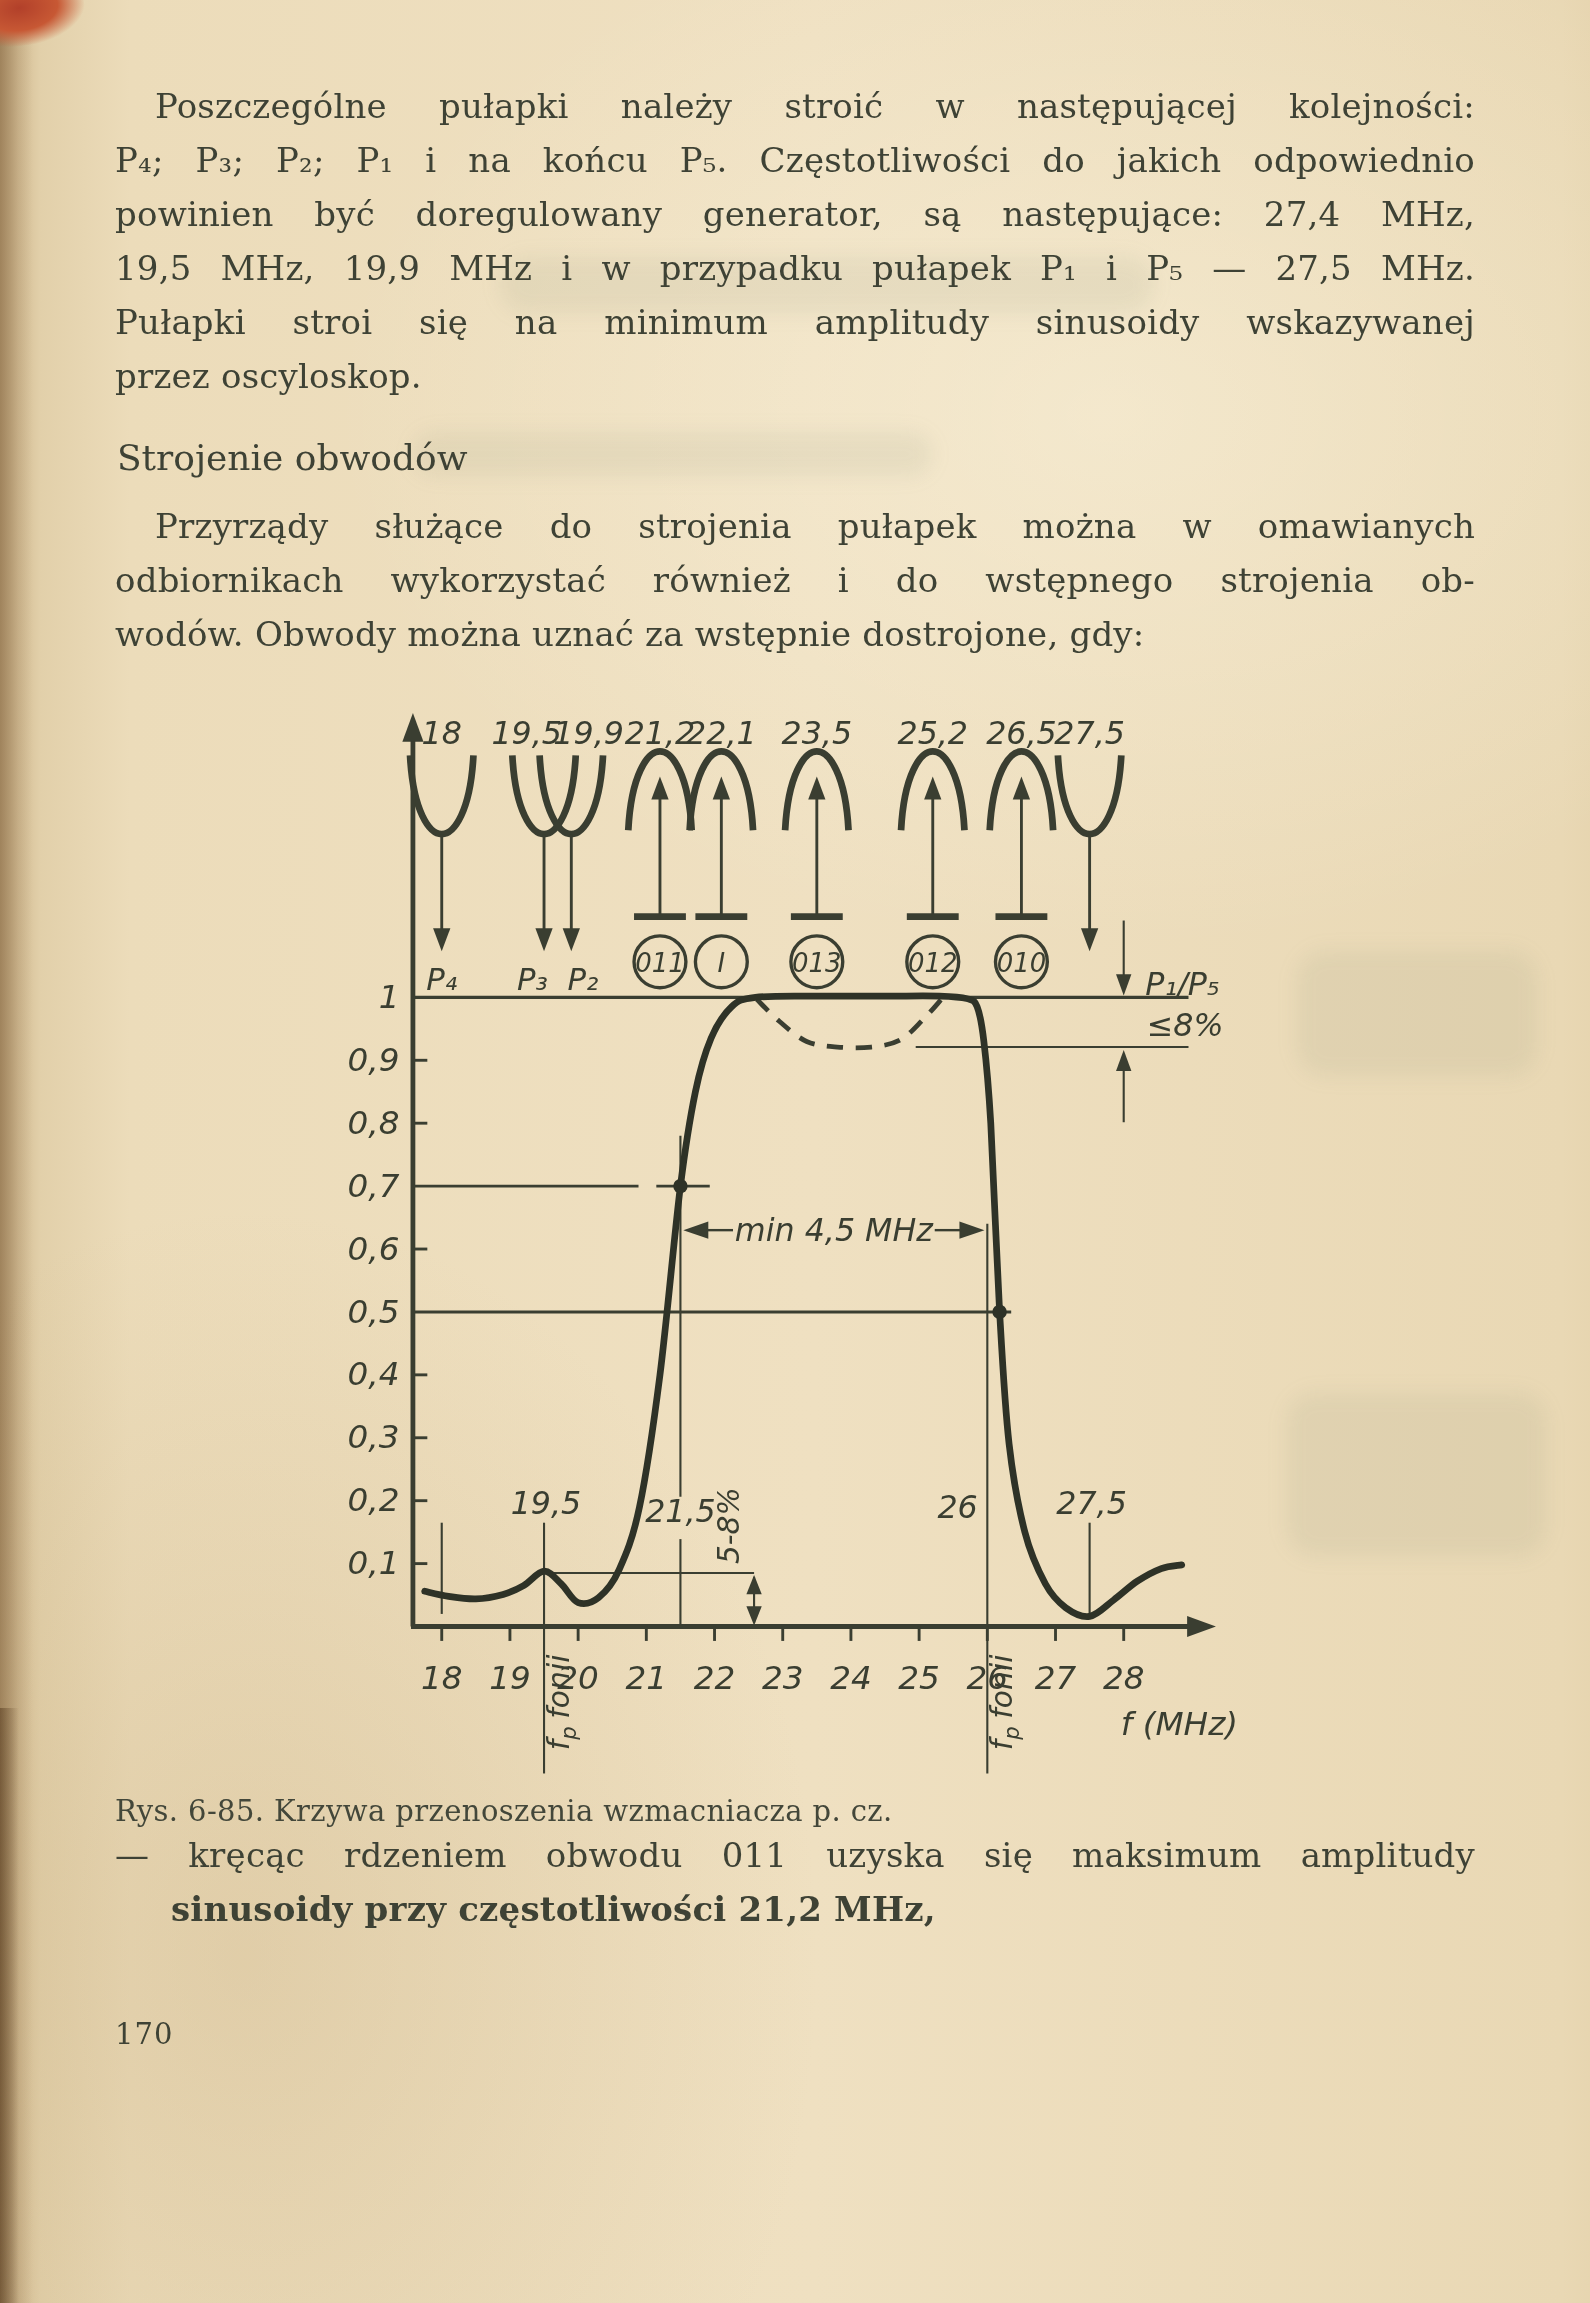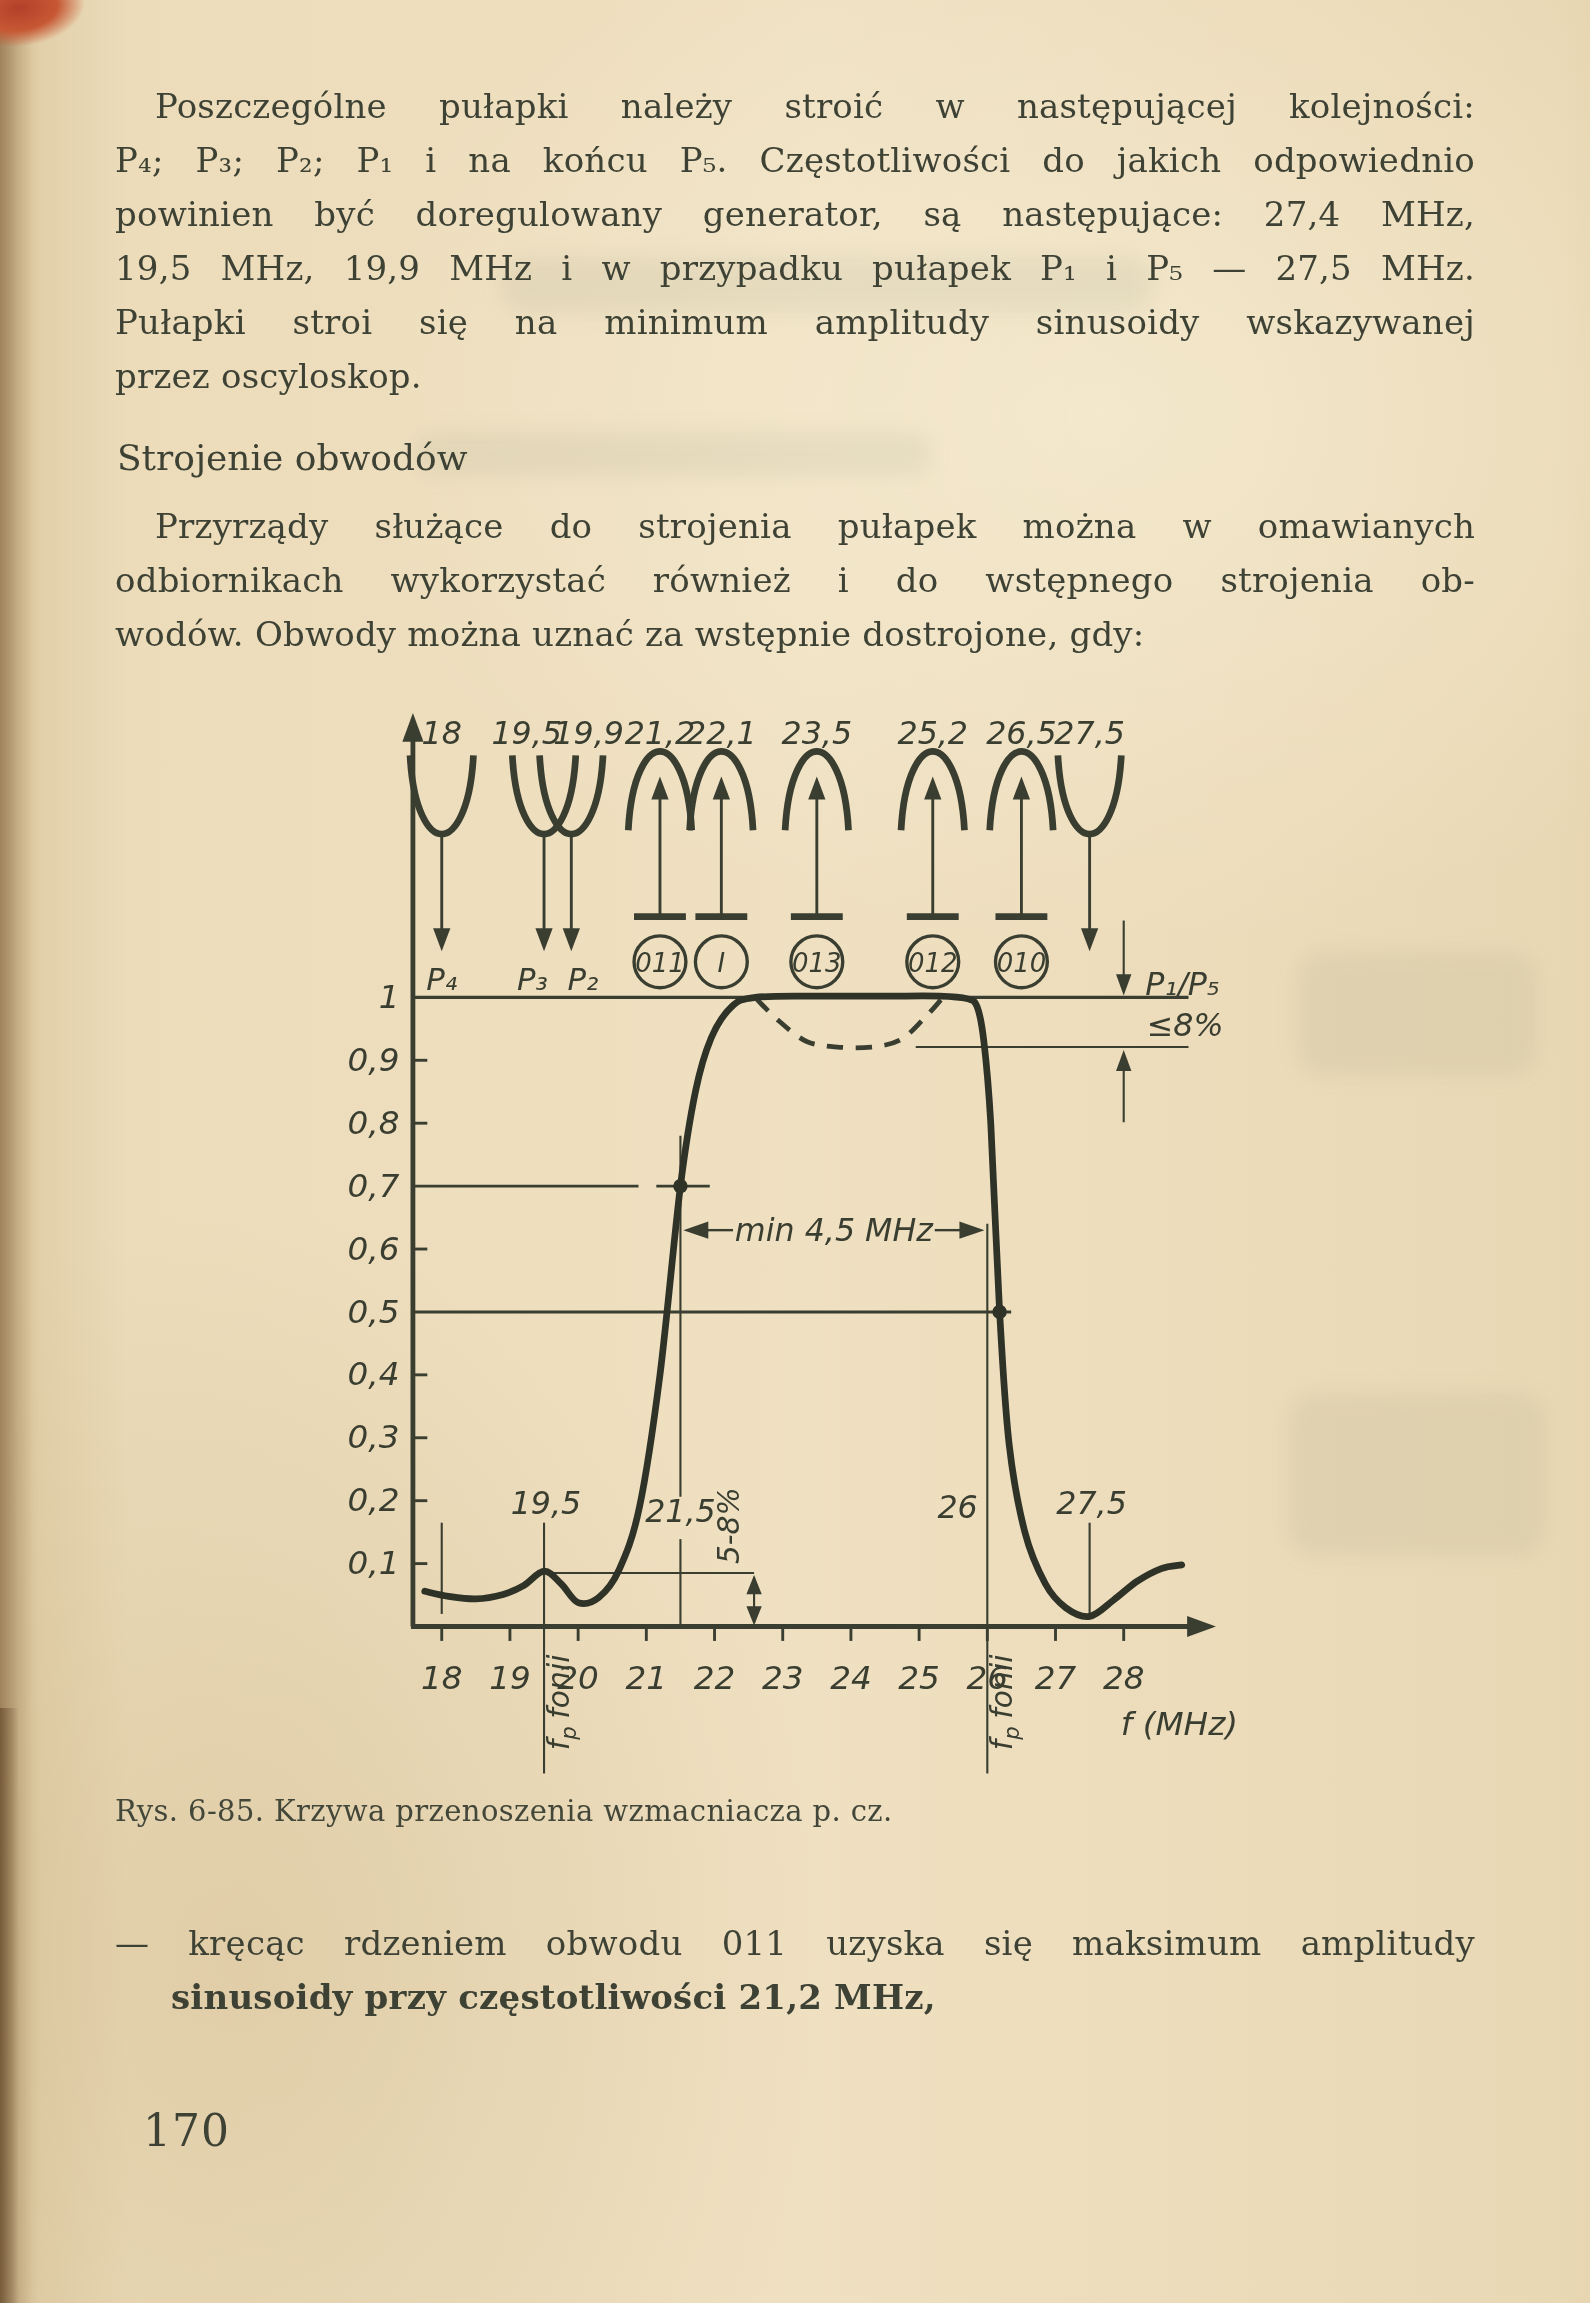--- a/index.html
+++ b/index.html
@@ -22,23 +22,23 @@
   .ghost{position:absolute;background:rgba(125,138,106,.10);filter:blur(9.6px);border-radius:29px;}
   .content{position:absolute;left:115px;top:79px;width:1360px;}
   .bline{font-size:34px;line-height:54px;letter-spacing:0.2px;
     text-align:justify;text-align-last:justify;}
   .bline.last{text-align-last:left;}
   .bline.indent{text-indent:40px;}
   .heading{font-size:36px;line-height:52px;margin:29px 0 15.4px 1.9px;font-weight:500;}
   .figure{margin:29px 0 0 96px;width:1057px;padding:0;}
   .caption{width:1360px;margin:9px 0 0 -96px;text-align:left;font-size:29px;
     letter-spacing:0.4px;color:#43473a;}
-  .bullet{margin-top:88px;}
+  .bullet{}
   .bullet .b2{padding-left:56px;font-weight:bold;}
-  .pagenum{margin-top:81px;font-size:44px;letter-spacing:1px;margin-left:28px;}
+  .pagenum{margin-top:81px;font-size:29px;letter-spacing:1px;}
   #chart{display:block;}
   #chart text{font-family:"DejaVu Sans","Liberation Sans",sans-serif;}
 </style>
 </head>
 <body>
 
 <div class="page">
   <div class="edge-shade"></div>
   <div class="edge-shade-bottom"></div>
   <div class="corner-stain"></div>

